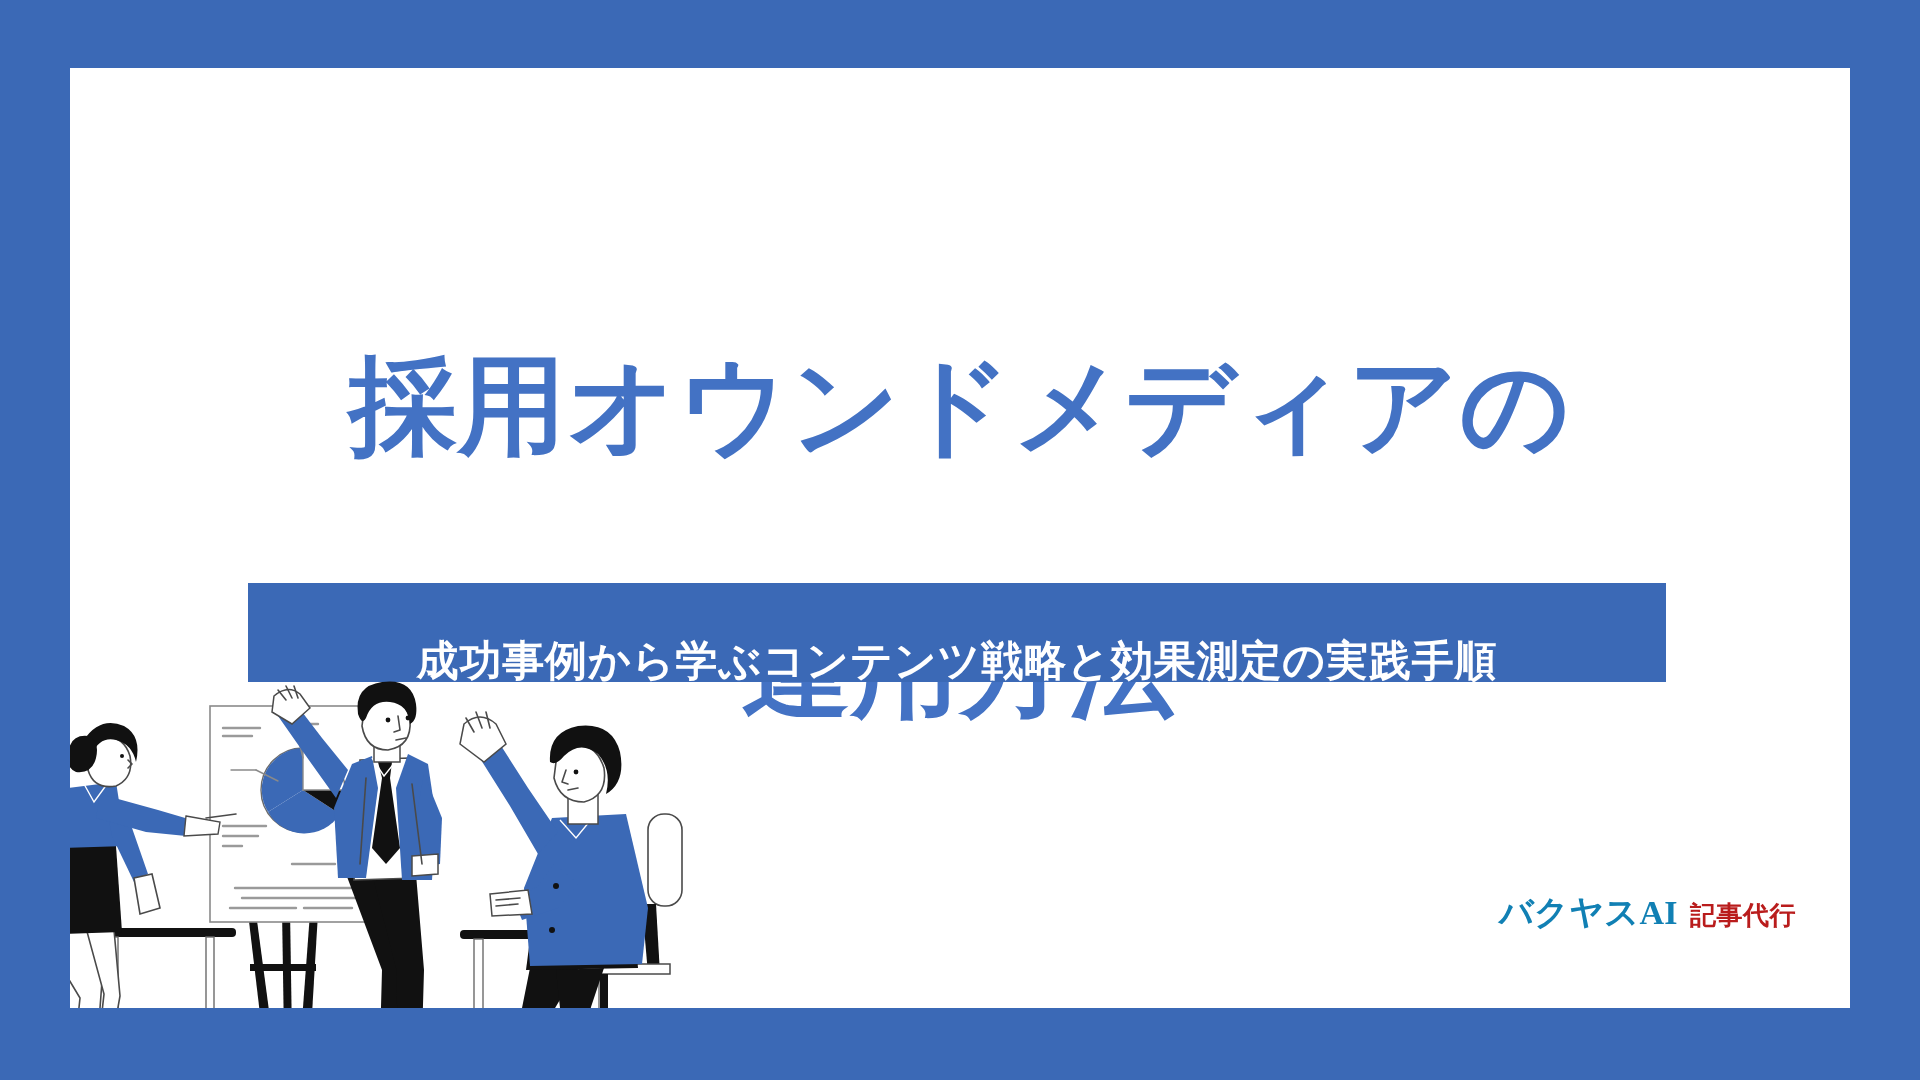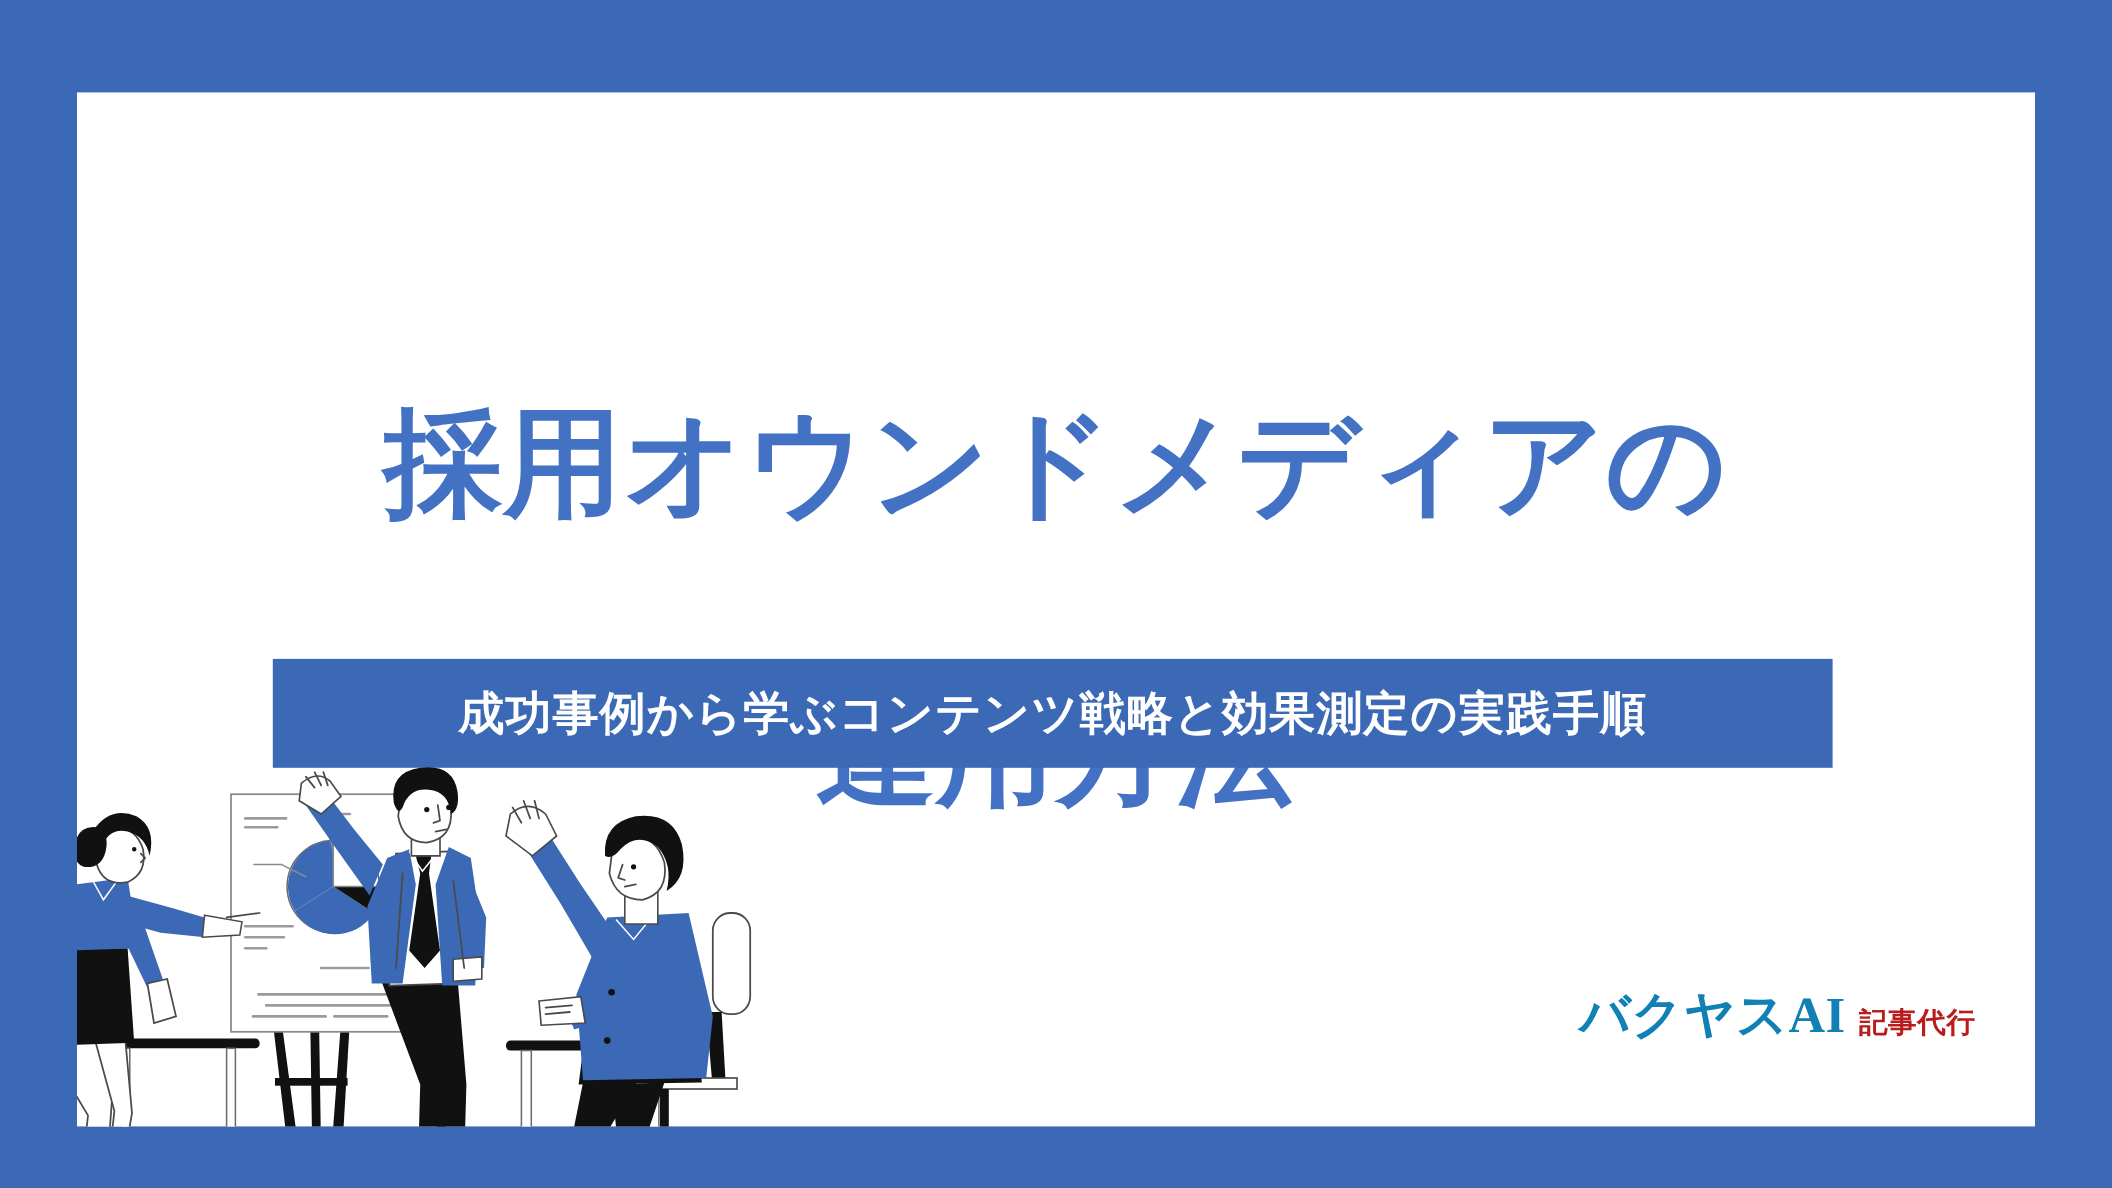--- a/index.html
+++ b/index.html
@@ -21,21 +21,21 @@
     width: 1920px;
     height: 1080px;
     background: #3b69b6;
     box-sizing: border-box;
   }
 
   
   .card {
     position: absolute;
     left: 70px;
-    top: 84px;
+    top: 68px;
     width: 1780px;
     height: 940px;
     background: #ffffff;
     overflow: hidden;
   }
 
   
   .headline {
     position: absolute;
     left: 0;
@@ -56,21 +56,21 @@
 
   
   .subtitle-bar {
     position: absolute;
     left: 178px;             
     top: 515px;              
     width: 1418px;
     height: 99px;
     background: #3b69b6;
     display: flex;
-    align-items: center;
+    align-items: flex-end;
     justify-content: center;
   }
   .subtitle-text {
     color: #ffffff;
     font-family: "DejaVu Sans", "Liberation Sans", sans-serif;
     font-weight: 700;
     font-size: 42px;
     letter-spacing: 0.02em;
     line-height: 1;
     white-space: nowrap;
@@ -81,21 +81,21 @@
     position: absolute;
     right: 54px;
     bottom: 78px;
     display: flex;
     align-items: baseline;
     gap: 12px;
   }
   .brand-main {
     font-family: "Liberation Serif", "DejaVu Serif", serif;
     font-weight: 700;
-    font-size: 46px;
+    font-size: 34px;
     color: #1180b4;
     letter-spacing: 0.01em;
     line-height: 1;
   }
   .brand-sub {
     font-family: "DejaVu Sans", "Liberation Sans", sans-serif;
     font-weight: 700;
     font-size: 26px;
     color: #b91c1c;
     letter-spacing: 0.02em;

